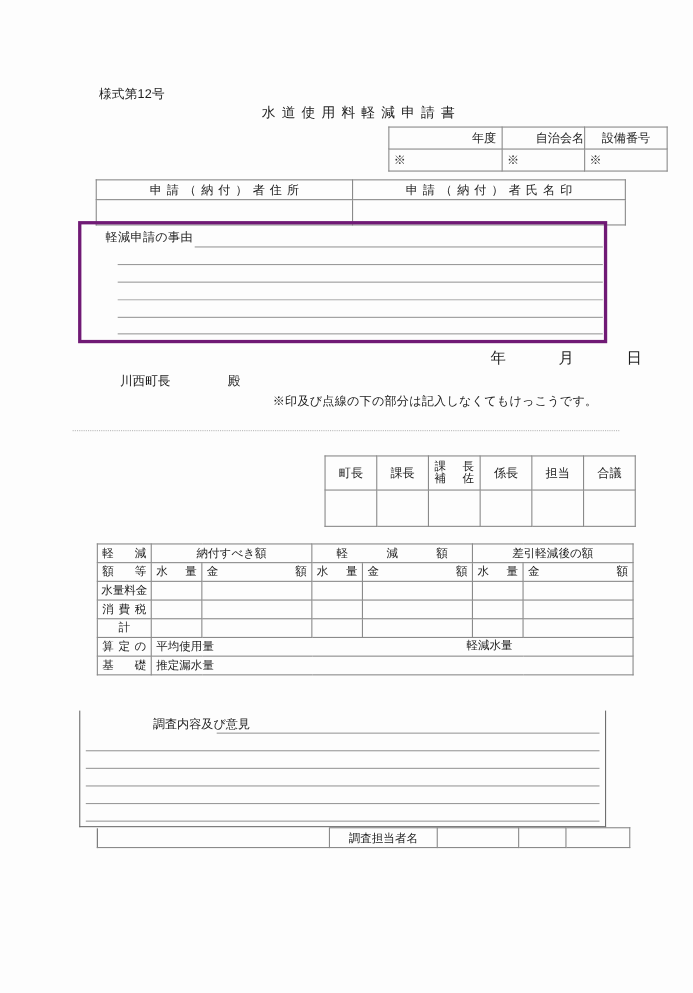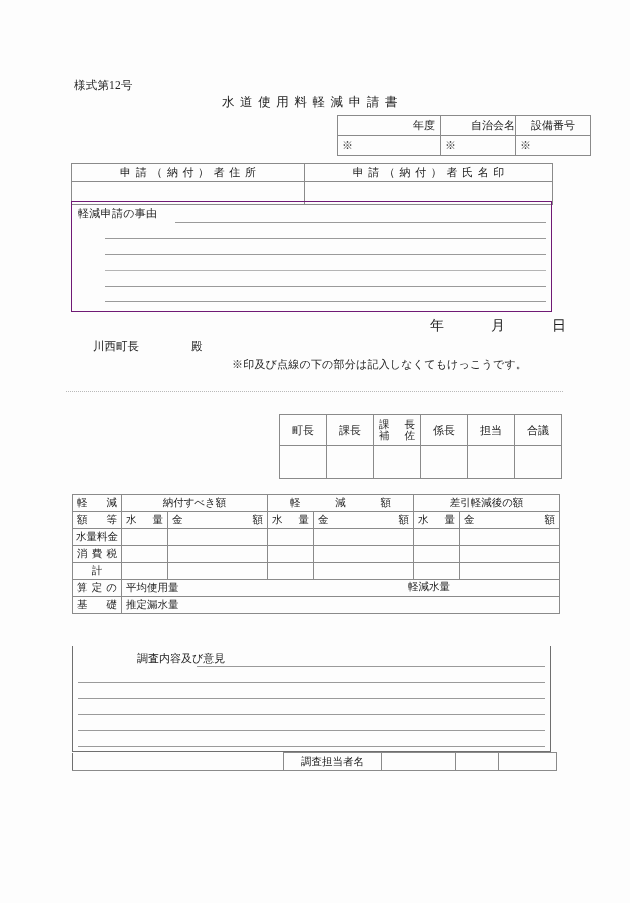--- a/index.html
+++ b/index.html
@@ -16,21 +16,21 @@
     overflow: hidden;
   }
   .page {
     position: absolute;
     inset: 0;
     background: #fdfdfd;
   }
 
   
   .abs { position: absolute; }
-  .jp { font-family: Liberation Serif, serif; }
+  .jp { font-family: Liberation Sans, sans-serif; margin-left: 16px; }
 
   
   #form-no {
     left: 74px; top: 78px;
     font-size: 11.5px;
     letter-spacing: .2px;
     white-space: nowrap;
   }
   #doc-title {
     left: 222px; top: 94px;
@@ -73,21 +73,21 @@
     justify-content: center;
     letter-spacing: 4.6px;
     padding-left: 4.6px;
     font-size: 11px;
   }
 
   
   #reason-box {
     left: 71px; top: 201px;
     width: 481px; height: 111px;
-    border: 1px solid #701a75;
+    border: 3px solid #701a75;
     box-sizing: border-box;
   }
   #reason-label {
     position: absolute;
     left: 6px; top: 4px;
     font-size: 11px;
     letter-spacing: .3px;
     white-space: nowrap;
   }
   .rule {
@@ -162,21 +162,21 @@
   
   #survey-box {
     left: 72px; top: 646px;
     width: 479px; height: 106px;
     border: 1px solid #6f6f6f;
     border-top: none;
     box-sizing: border-box;
   }
   #survey-label {
     position: absolute;
-    left: 20px; top: 5px;
+    left: 6px; top: 5px;
     font-size: 11px;
     white-space: nowrap;
     padding-left: 44px;
   }
 
   
   #bottom-table { left: 72px; top: 752px; }
   #bottom-table td { height: 17px; font-size: 10.5px; }
   #bottom-table td.b-pad   { width: 210px; border-left: 1px solid #6f6f6f; }
   #bottom-table td.b-key   { width: 97px; }

